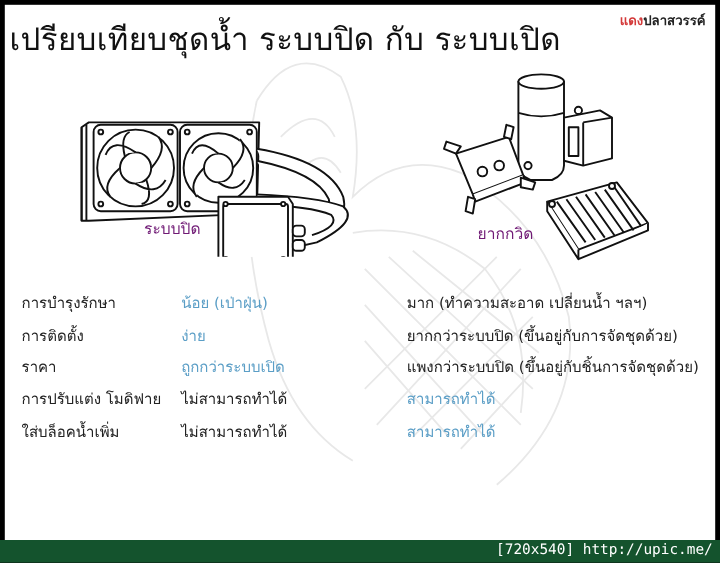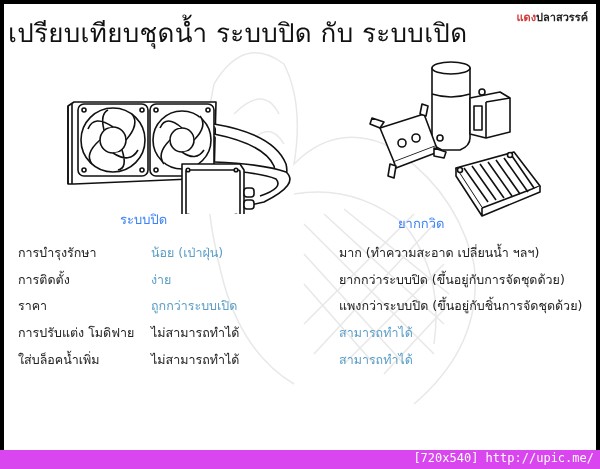--- a/index.html
+++ b/index.html
@@ -16,30 +16,30 @@
     .title {
       position: absolute; left: 4px; top: 8px;
       font-size: 26px; color: #111; letter-spacing: 0.3px; white-space: nowrap;
     }
     .brand {
       position: absolute; right: 8px; top: 4px; font-size: 11px; white-space: nowrap;
     }
     .brand .b1 { color: #d43a3a; font-weight: bold; }
     .brand .b2 { color: #222; font-weight: bold; }
     .illus { position: absolute; }
-    .cap { position: absolute; font-size: 13px; color: #3b82f6; white-space: nowrap; margin-top: 29px; }
+    .cap { position: absolute; font-size: 13px; color: #701a75; white-space: nowrap; }
     .table { position: absolute; left: 14px; top: 236px; width: 576px; }
     .row { display: flex; height: 26.6px; align-items: center; font-size: 12.5px; white-space: nowrap; }
     .c1 { width: 133px; color: #222; }
     .c2 { width: 188px; }
     .c3 { flex: 1; }
     .dark { color: #222; }
     .blue { color: #5b9ec6; }
     .footer {
-      position: absolute; left: 0; top: 450px; width: 600px; height: 19px; background: #d946ef;
+      position: absolute; left: 0; top: 450px; width: 600px; height: 19px; background: #14532d;
     }
     .footer-text {
       position: absolute; right: 6px; top: 1px; color: #fff;
       font-family: "DejaVu Sans Mono", "Liberation Mono", monospace; font-size: 12px;
     }
   </style>
 </head>
 <body>
 
 <div class="frame">

